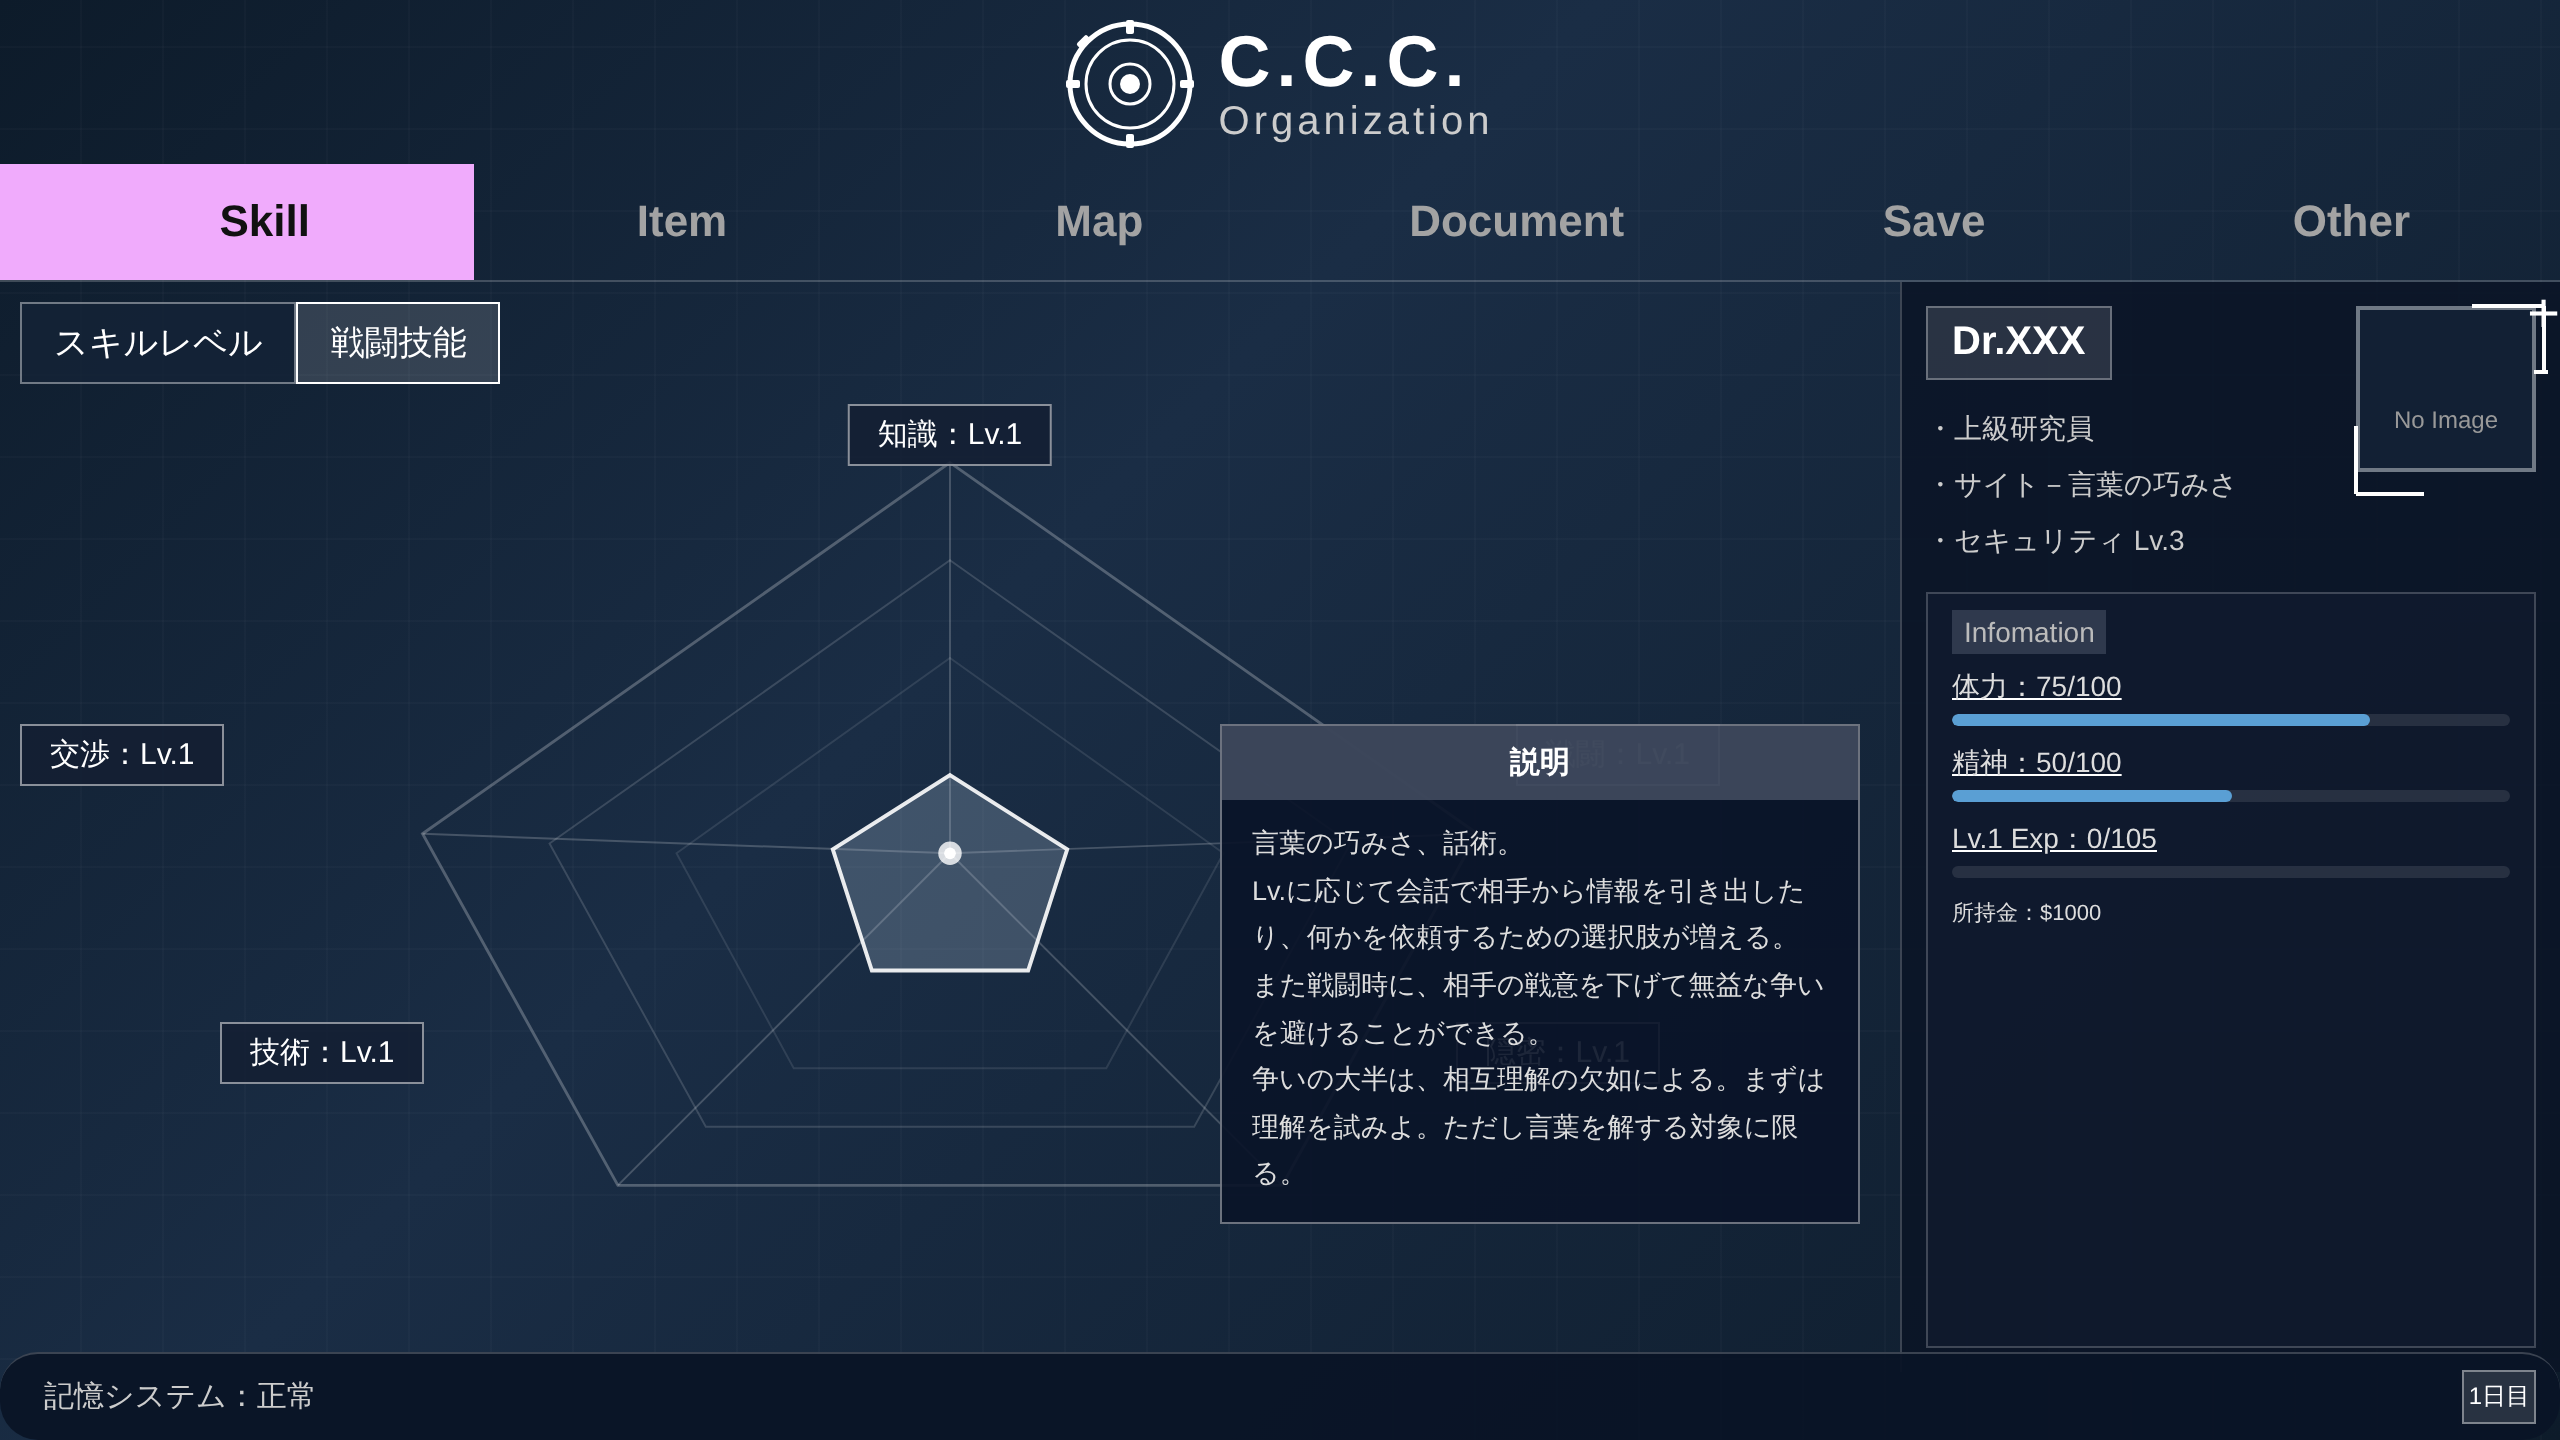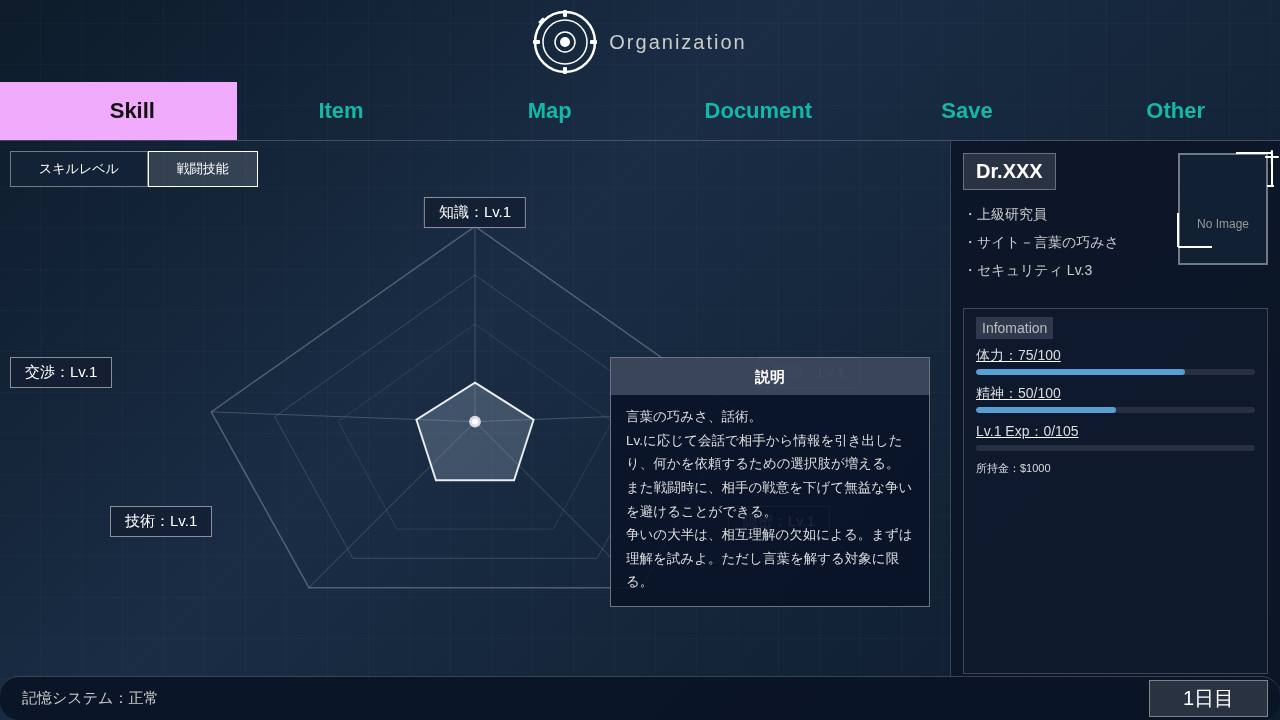--- a/index.html
+++ b/index.html
@@ -74,21 +74,21 @@
       background: transparent;
       border-bottom: 1px solid rgba(255,255,255,0.2);
     }
     .nav-tab {
       flex: 1;
       padding: 16px 0;
       text-align: center;
       font-size: 22px;
       font-weight: 600;
       cursor: pointer;
-      color: #14b8a6;
+      color: #a3a3a3;
       transition: background 0.2s;
     }
     .nav-tab.active {
       background: #f0abfc;
       color: #111;
       padding-left: 28px;
     }
 
     
     .main-content {
@@ -104,25 +104,25 @@
       padding: 10px;
       position: relative;
     }
 
     
     .sub-tabs {
       display: flex;
       margin-bottom: 10px;
     }
     .sub-tab {
-      padding: 8px 28px;
+      padding: 8px 16px;
       border: 1px solid rgba(255,255,255,0.4);
       background: rgba(20,35,55,0.8);
       color: #fff;
-      font-size: 13px;
+      font-size: 17px;
       cursor: pointer;
     }
     .sub-tab.active {
       background: rgba(240,240,240,0.15);
       border-color: #fff;
     }
 
     
     .radar-area {
       position: relative;
@@ -180,21 +180,21 @@
     }
 
     
     .right-panel {
       width: 330px;
       background: rgba(10,20,38,0.85);
       border-left: 1px solid rgba(255,255,255,0.2);
       padding: 12px;
       display: flex;
       flex-direction: column;
-      gap: 12px;
+      gap: 0;
       justify-content: center;
     }
 
     
     .char-card {
       display: flex;
       gap: 10px;
       margin-bottom: 12px;
       align-items: flex-start;
     }
@@ -210,21 +210,21 @@
       margin-bottom: 10px;
       display: inline-block;
     }
     .char-detail {
       font-size: 14px;
       line-height: 2;
       color: #ccc;
     }
     .char-image-box {
       width: 90px;
-      height: 112px;
+      height: 83px;
       border: 2px solid rgba(255,255,255,0.4);
       background: rgba(20,35,55,0.8);
       display: flex;
       align-items: center;
       justify-content: center;
       font-size: 11px;
       color: #aaa;
       position: relative;
       flex-shrink: 0;
     }
@@ -300,22 +300,22 @@
     }
     .memory-status {
       font-size: 15px;
       color: #ccc;
       margin-right: auto;
       margin-left: 10px;
     }
     .day-badge {
       background: rgba(220,220,220,0.15);
       border: 1px solid rgba(255,255,255,0.4);
-      padding: 4px 33px;
-      font-size: 20px;
+      padding: 4px 2px;
+      font-size: 12px;
       color: #fff;
     }
   </style>
 </head>
 <body>
 
 <div class="bg"></div>
 
 <div class="header">
   <div class="logo-container">
@@ -325,20 +325,21 @@
       <circle cx="32" cy="32" r="10" stroke="white" stroke-width="1.5" fill="none"></circle>
       <circle cx="32" cy="32" r="5" fill="white"></circle>
 
       <rect x="30" y="0" width="4" height="7" rx="1" fill="white"></rect>
       <rect x="30" y="57" width="4" height="7" rx="1" fill="white"></rect>
       <rect x="0" y="30" width="7" height="4" rx="1" fill="white"></rect>
       <rect x="57" y="30" width="7" height="4" rx="1" fill="white"></rect>
       <rect x="8" y="8" width="4" height="7" rx="1" fill="white" transform="rotate(45 10 10)"></rect>
     </svg>
     <div class="logo-text">
+      <span class="logo-title">C.C.C.</span>
       <span class="logo-subtitle">Organization</span>
     </div>
   </div>
 </div>
 
 <div class="nav-tabs">
   <div class="nav-tab active">Skill</div>
   <div class="nav-tab">Item</div>
   <div class="nav-tab">Map</div>
   <div class="nav-tab">Document</div>

